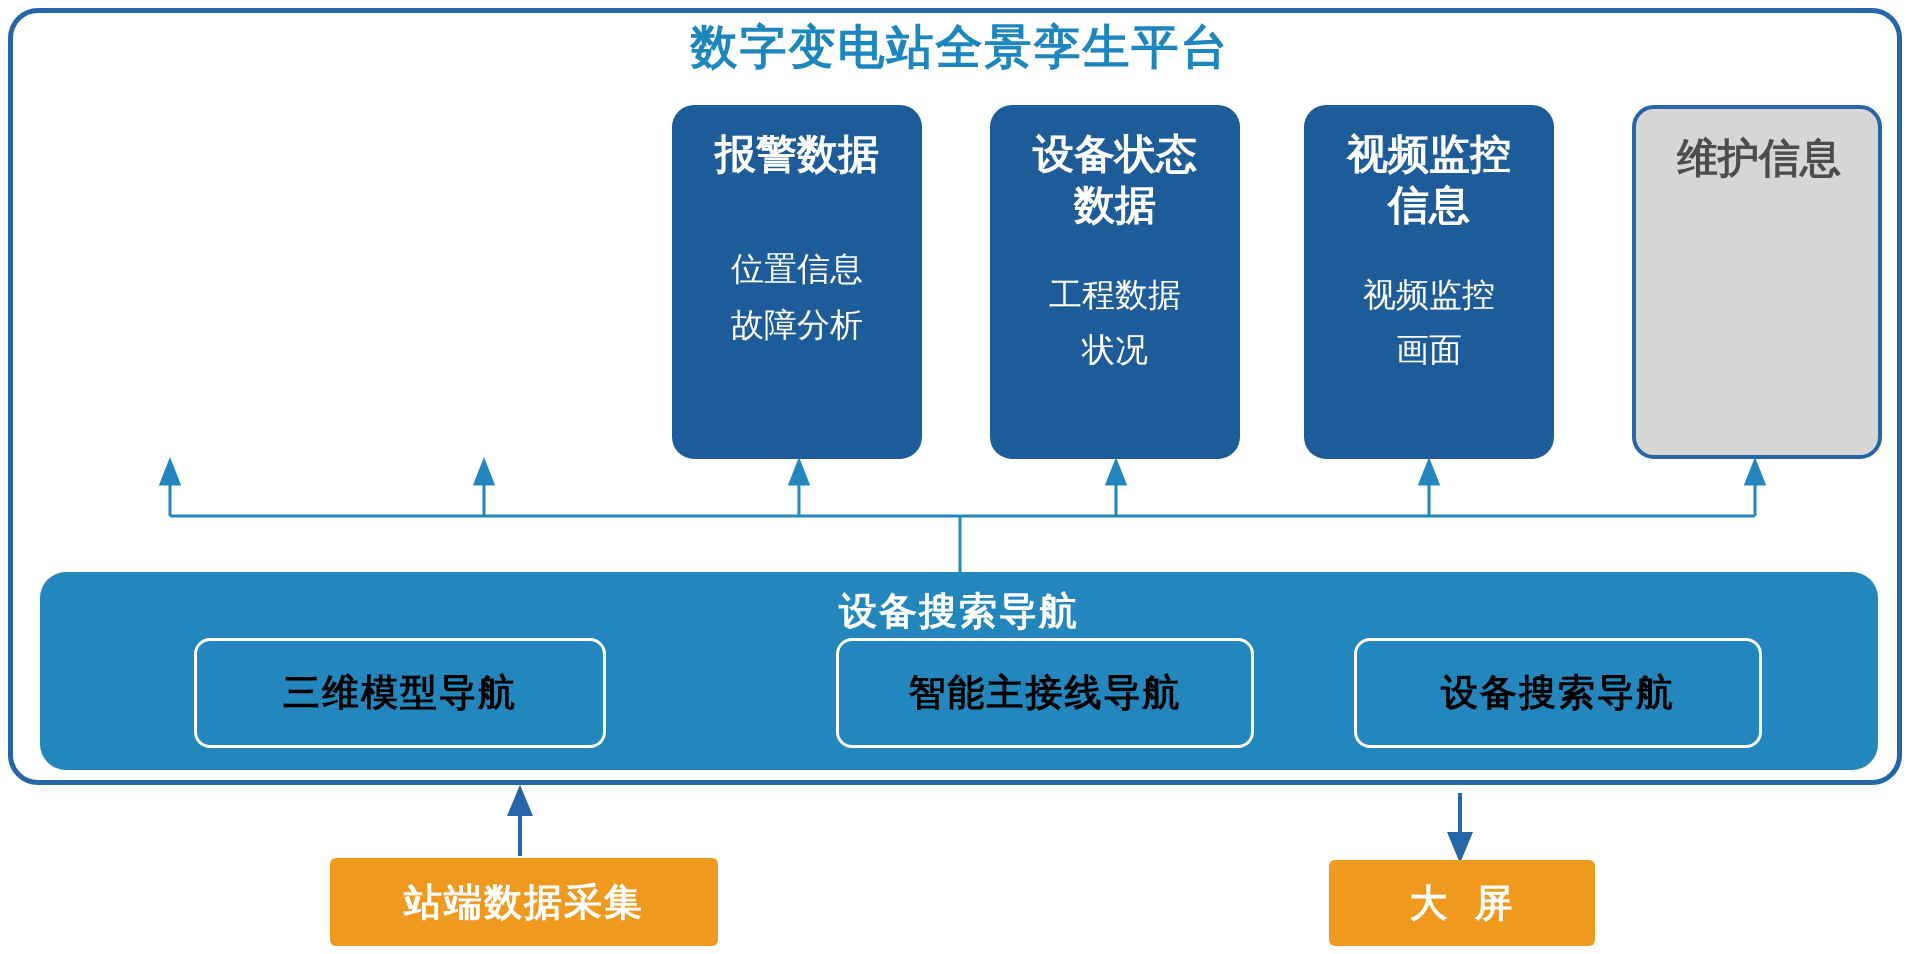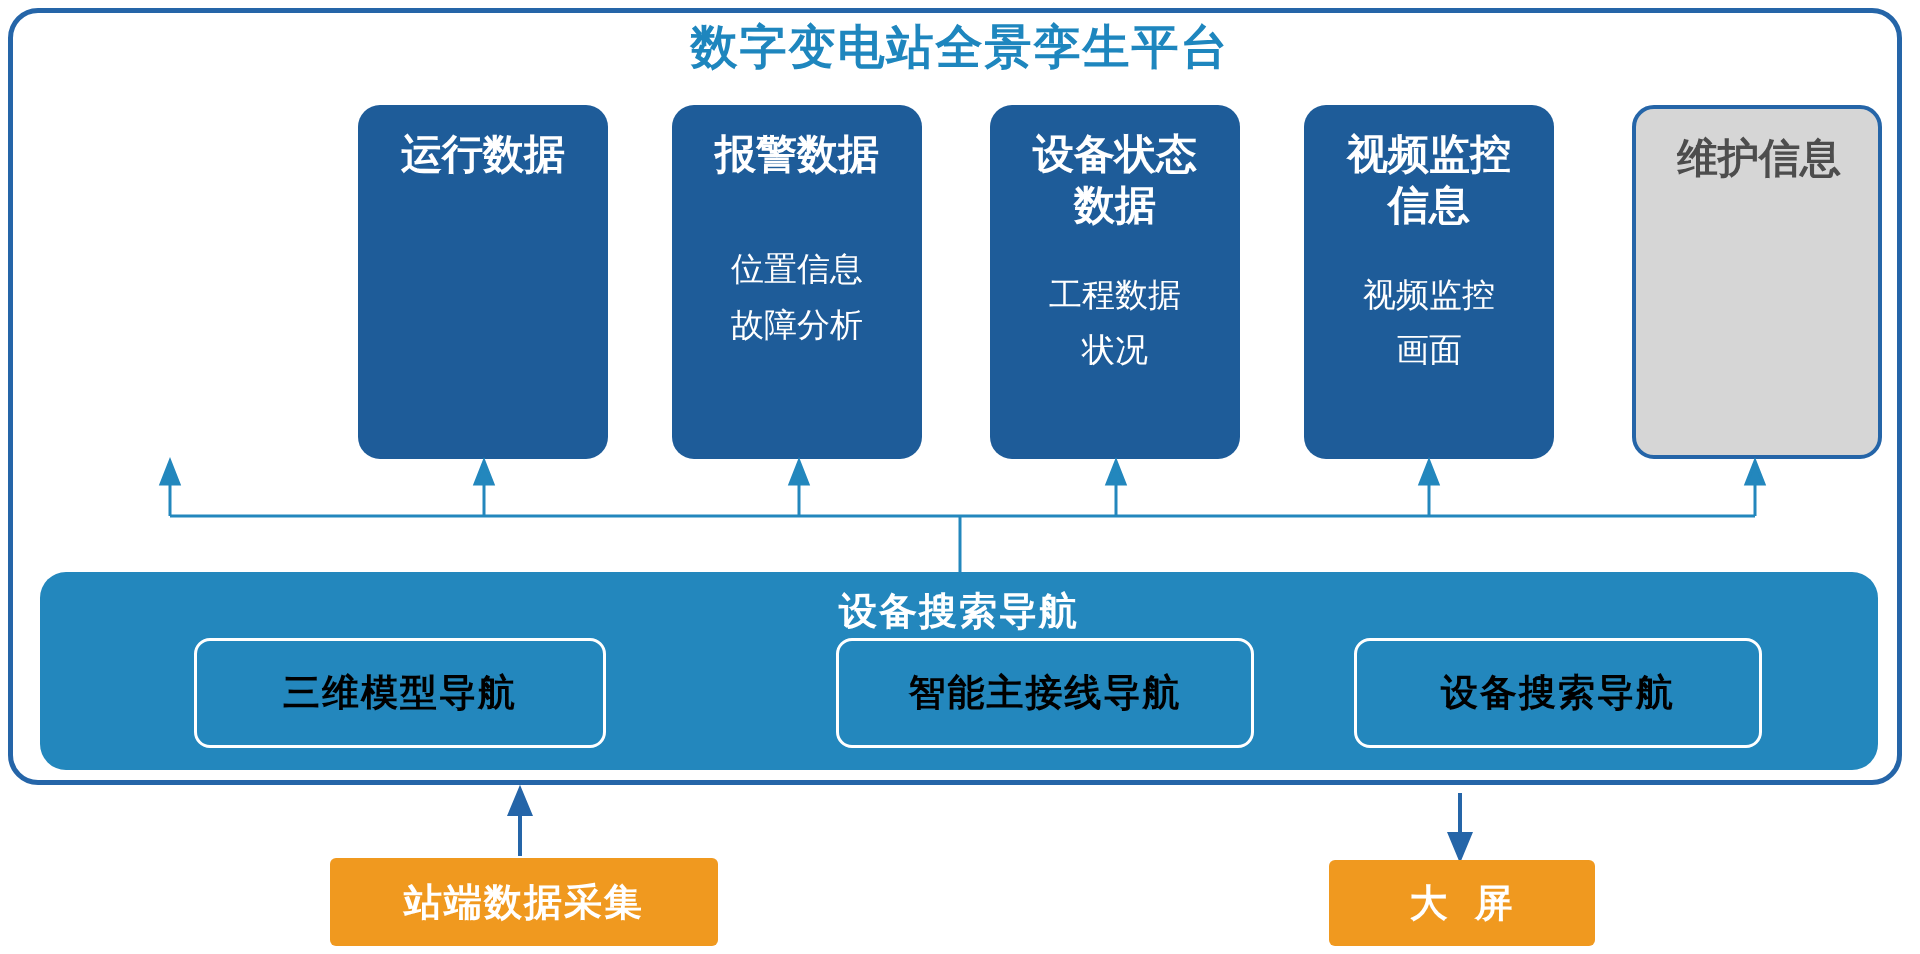--- a/index.html
+++ b/index.html
@@ -91,24 +91,20 @@
 </head>
 <body>
 
 <div class="stage">
 
   <div class="outer"></div>
 
   <div class="main-title">数字变电站全景孪生平台</div>
 
 
-  <div class="card blue c2">
-    <div class="card-title">运行数据</div>
-    <div class="card-items center"></div>
-  </div>
 
   <div class="card blue c3">
     <div class="card-title">报警数据</div>
     <div class="card-items center">
       <div class="card-item">位置信息</div>
       <div class="card-item">故障分析</div>
     </div>
   </div>
 
   <div class="card blue c4">

